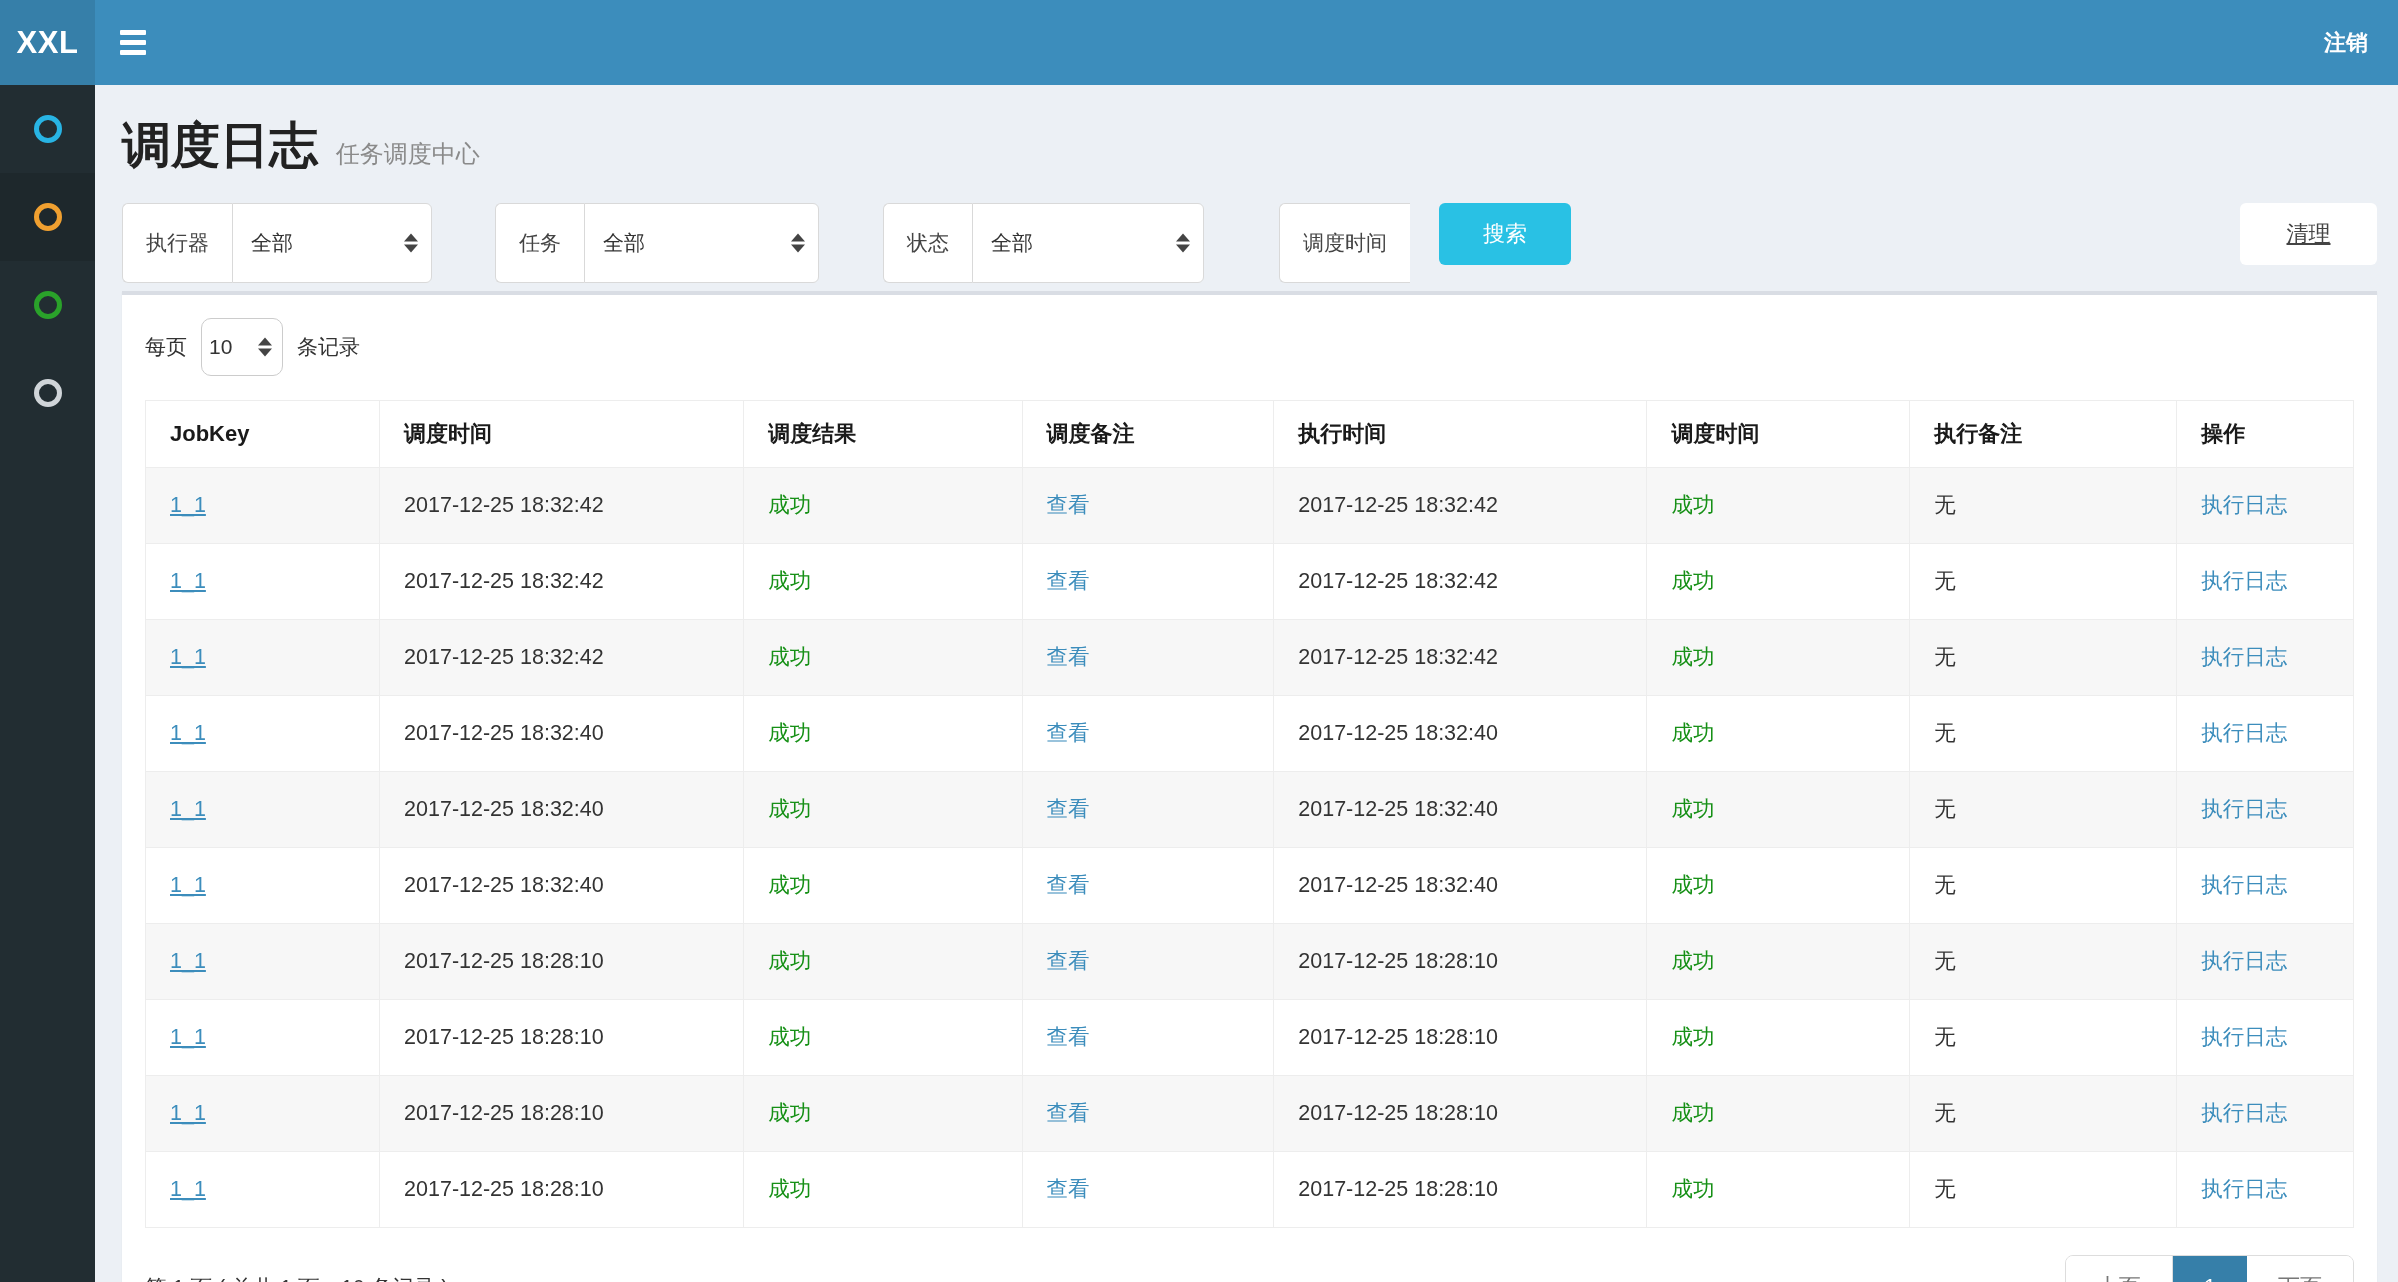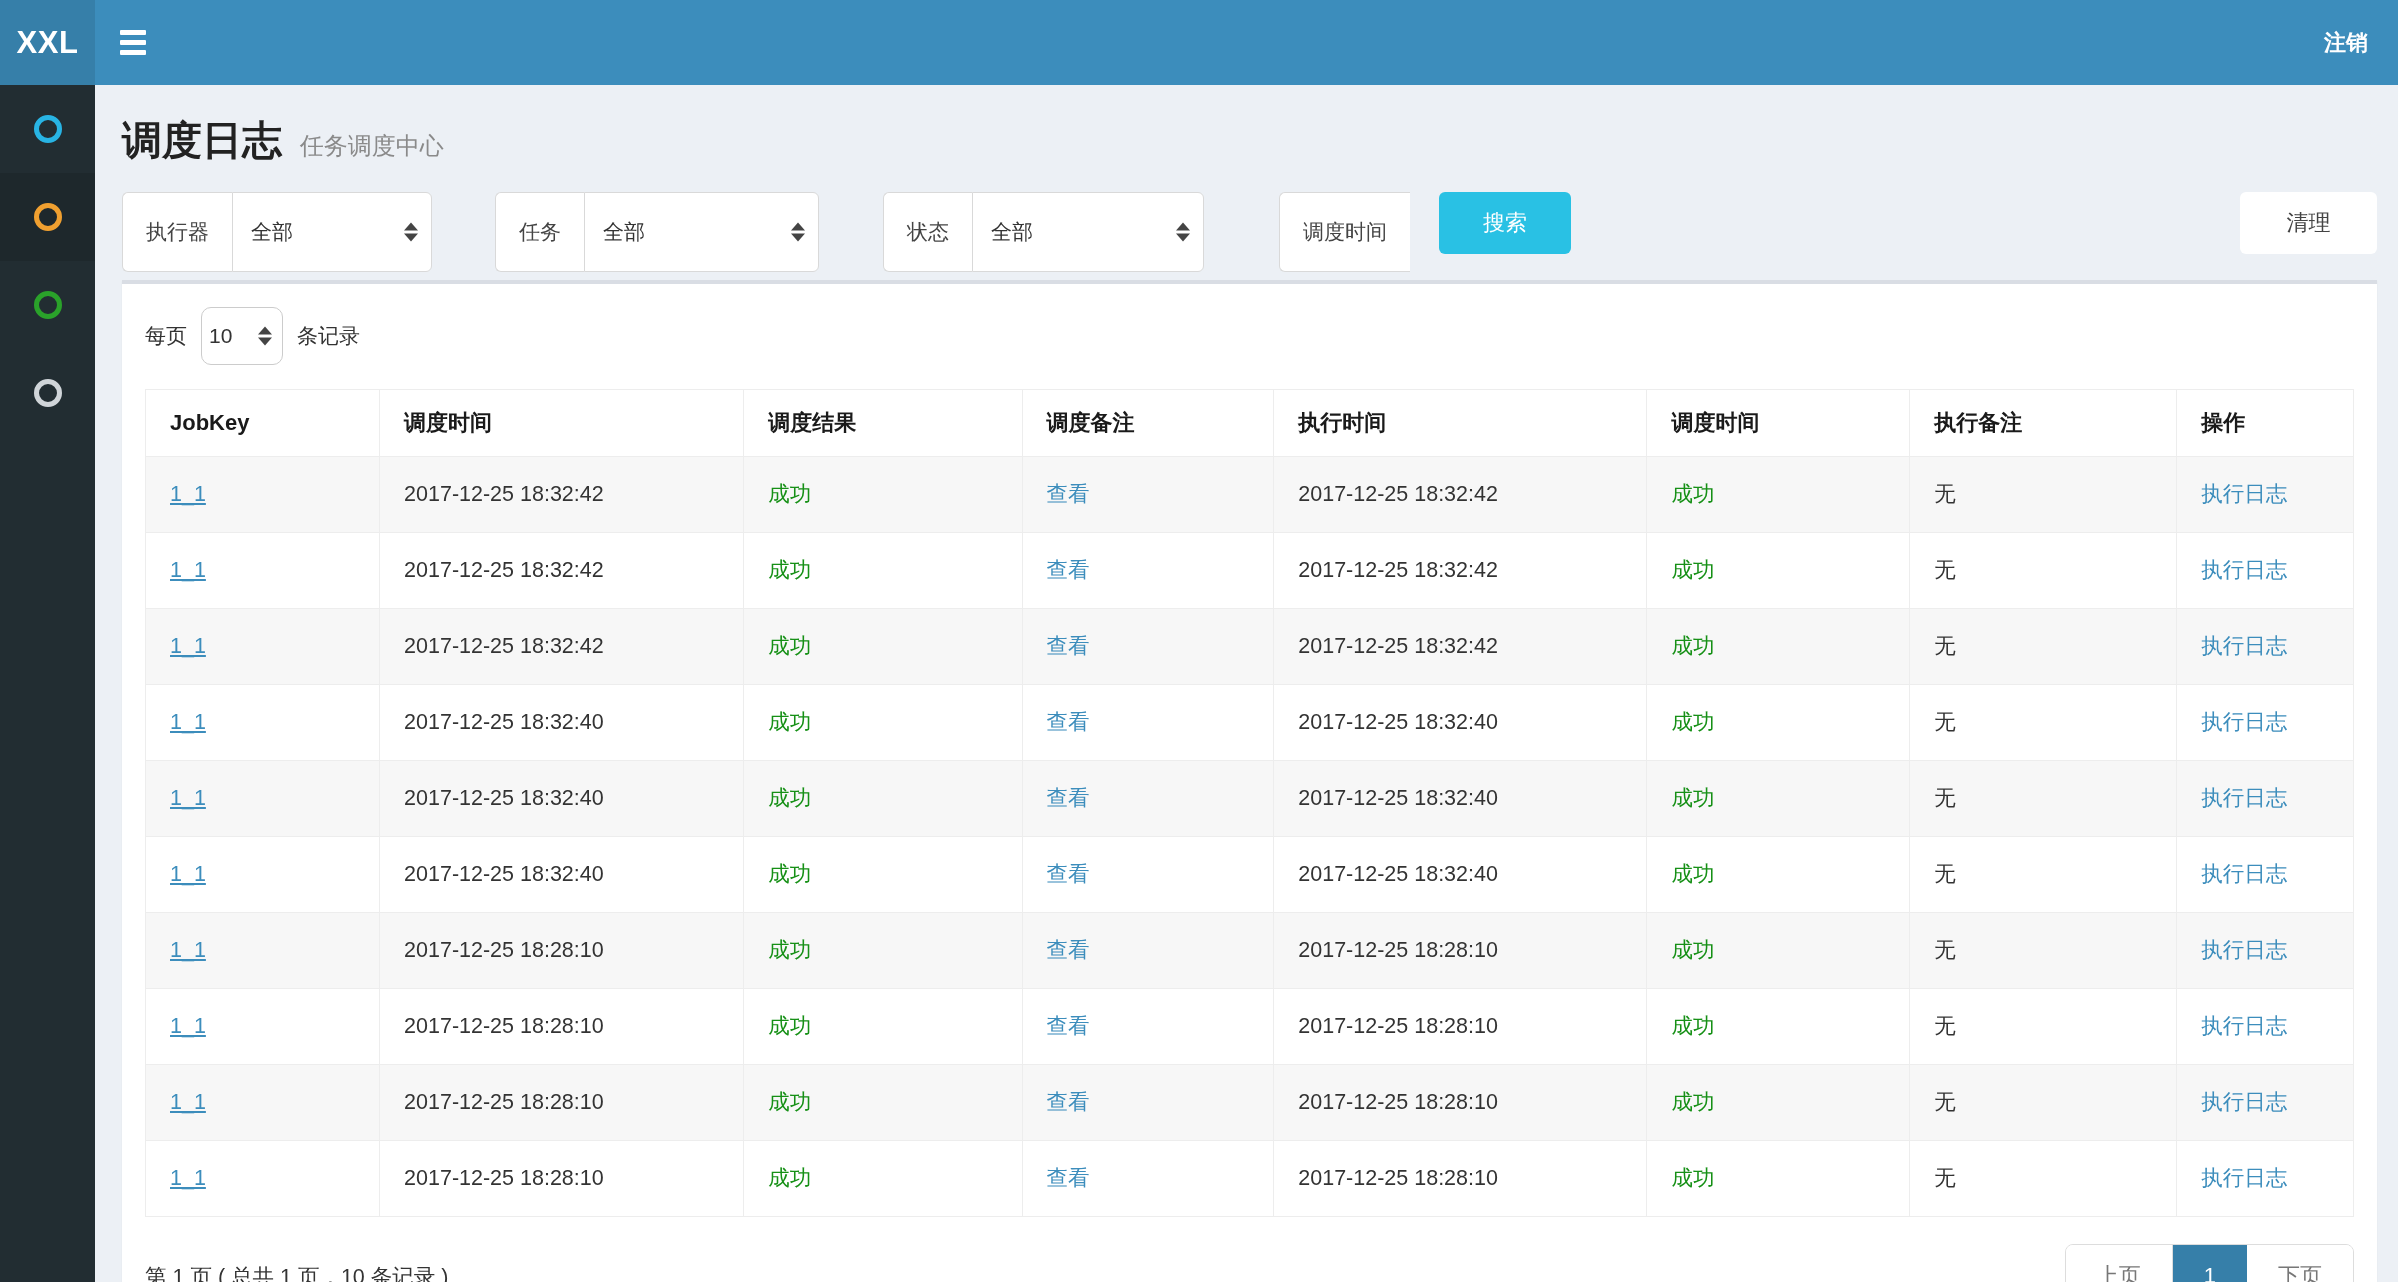--- a/index.html
+++ b/index.html
@@ -29,21 +29,21 @@
   
   .sidebar { position:absolute; left:0; top:85px; width:95px; height:1197px; background:#222d32; z-index:4; }
   .sidebar-item { height:88px; display:flex; align-items:center; justify-content:center; cursor:pointer; }
   .sidebar-item.active { background:#1e282c; }
   .circle-icon { width:28px; height:28px; border-radius:50%; border:5px solid #d0d5d9; }
 
   
   .content { position:absolute; left:95px; top:85px; width:2303px; height:1197px; padding:28px 21px 0 27px; }
 
   .page-header { padding-left:0; margin-bottom:24px; white-space:nowrap; }
-  .page-title { display:inline; font-size:40px; font-weight:700; color:#222; }
+  .page-title { display:inline; font-size:49px; font-weight:700; color:#222; }
   .page-subtitle { display:inline; font-size:24px; font-weight:400; color:#8a8a8a; margin-left:12px; }
 
   
   .filter-row { display:flex; align-items:stretch; height:80px; margin-bottom:8px; }
   .input-group { display:flex; align-items:stretch; }
   .addon {
     background:#fff; border:1px solid #d9d9d9; border-right:none; border-radius:6px 0 0 6px;
     display:flex; align-items:center; padding:0 23px; color:#444; white-space:nowrap;
   }
   .select-box {
@@ -56,21 +56,21 @@
   .sel-executor { width:200px; }
   .sel-job { width:235px; }
   .sel-status { width:232px; }
   .g1 { margin-right:63px; } .g2 { margin-right:64px; } .g3 { margin-right:75px; }
   .time-input {
     width:572px; background:#e8e8e8; border:1px solid #ddd; border-left:none; border-radius:0 6px 6px 0;
     color:#3a3a3a; font-size:22px; padding:0 10px 0 40px; font-family:"Liberation Sans","DejaVu Sans",sans-serif; cursor:pointer;
   }
   .btn { border:none; border-radius:6px; font-size:22px; cursor:pointer; font-family:inherit; }
   .btn-search { width:132px; height:62px; background:#29c1e4; color:#fff; margin-left:29px; }
-  .btn-clear { width:137px; height:62px; background:#fff; color:#444; }
+  .btn-clear { width:137px; height:62px; background:#fff; color:#444;text-decoration:underline; }
   .flex-spacer { flex:1; }
 
   
   .panel { background:#fff; border-top:4px solid #d9dde4; border-radius:0 0 3px 3px; padding:23px 23px 30px 23px;
            box-shadow:0 1px 2px rgba(0,0,0,0.05); min-height:1020px; }
 
   .length-row { display:flex; align-items:center; margin-bottom:24px; color:#333; }
   .length-select {
     position:relative; width:82px; height:58px; margin:0 14px; border:1px solid #ccc; border-radius:10px;
     display:flex; align-items:center; padding-left:7px; cursor:pointer; color:#333; background:#fff;

